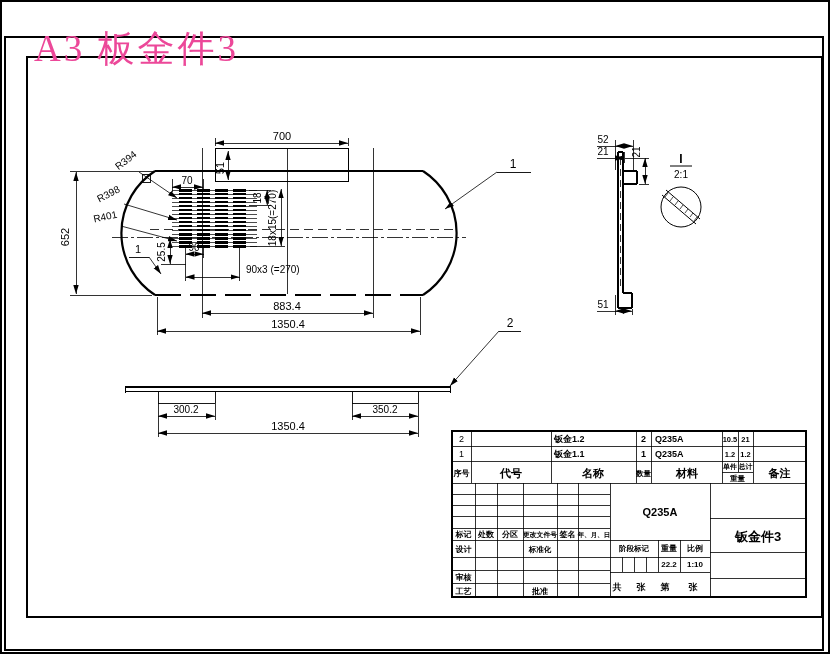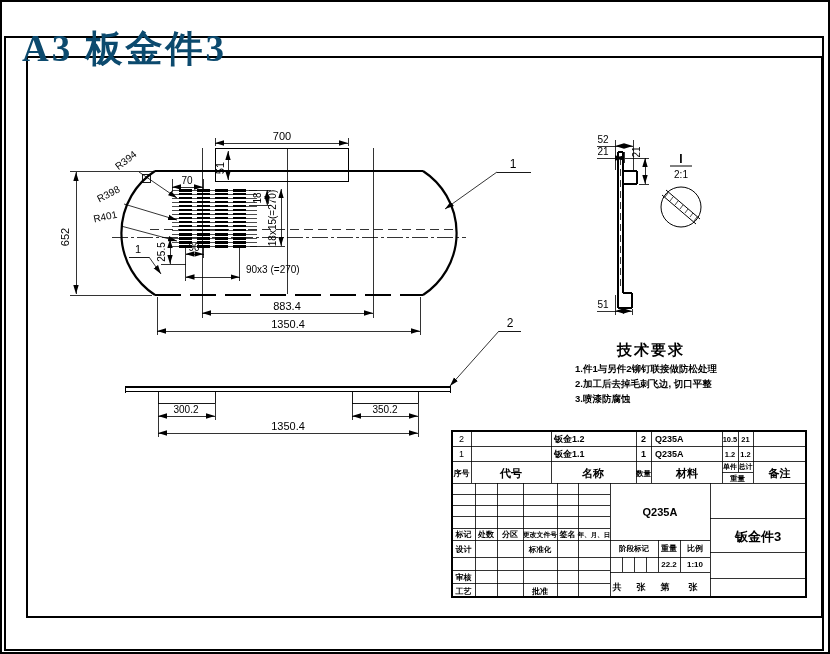--- a/index.html
+++ b/index.html
@@ -1,21 +1,21 @@
 <!DOCTYPE html>
 <html><head>
 <meta charset="utf-8">
 <style>
   html,body{margin:0;padding:0;background:#888;}
   .canvas{position:relative;width:830px;height:654px;background:#fff;overflow:hidden;
           font-family:"Liberation Sans",sans-serif;}
   svg{position:absolute;left:0;top:0;}
   svg text{fill:#000;font-family:"Liberation Sans",sans-serif;}
-  .sheet-title{position:absolute;left:22px;top:30px;color:#0c4a6e;
-               font-family:"Liberation Serif",serif;font-size:37px;font-weight:700;
+  .sheet-title{position:absolute;left:34px;top:30px;color:#ec4899;
+               font-family:"Liberation Serif",serif;font-size:37px;font-weight:400;
                letter-spacing:3px;white-space:nowrap;line-height:1;}
   .tech{position:absolute;left:575px;top:341px;width:220px;color:#000;}
   .tech-title{font-size:15px;font-weight:700;margin-left:42px;letter-spacing:2px;}
   .tech-line{font-size:9.5px;line-height:13px;margin-top:2px;white-space:nowrap;font-weight:600;}
 </style>
 </head>
 <body>
 
 <div class="canvas">
 
@@ -366,20 +366,14 @@
     <text x="641" y="590" font-size="9">张</text>
     <text x="665" y="590" font-size="9">第</text>
     <text x="693" y="590" font-size="9">张</text>
     <text x="660" y="516" font-size="11">Q235A</text>
     <text x="758" y="541" font-size="13">钣金件3</text>
   </g>
 </svg>
 
 <div class="sheet-title">A3 板金件3</div>
 
-<div class="tech">
-  <div class="tech-title">技术要求</div>
-  <div class="tech-line">1.件1与另件2铆钉联接做防松处理</div>
-  <div class="tech-line">2.加工后去掉毛刺飞边, 切口平整</div>
-  <div class="tech-line">3.喷漆防腐蚀</div>
+
 </div>
 
-</div>
-
 </body></html>

